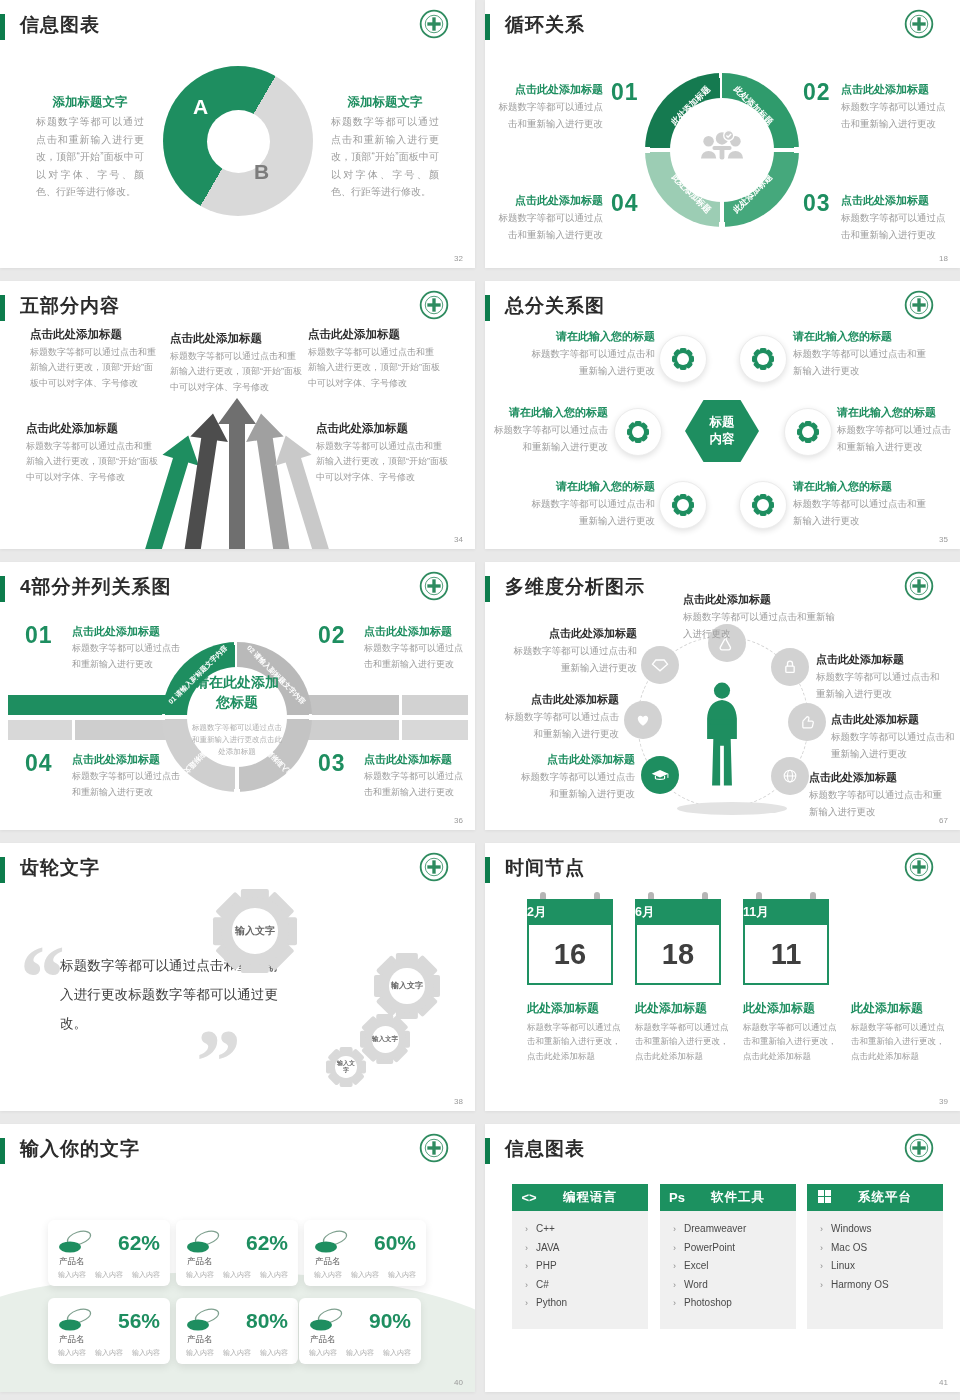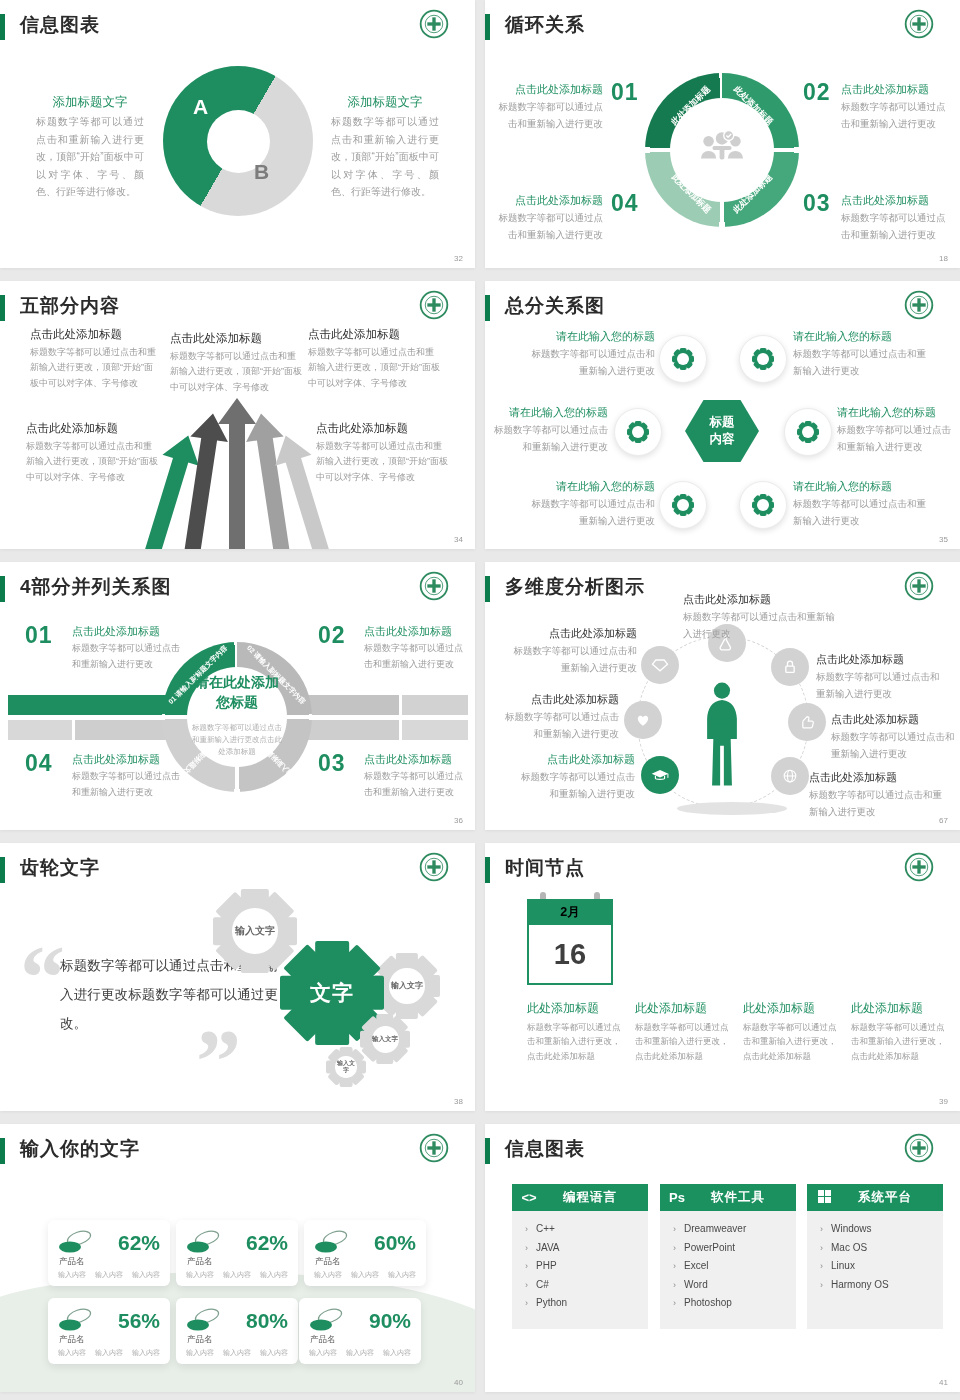--- a/index.html
+++ b/index.html
@@ -7,21 +7,21 @@
   .page{width:960px;display:grid;grid-template-columns:475px 475px;grid-auto-rows:268px;gap:13px 10px;padding-bottom:8px}
   .s{position:relative;background:#fff;overflow:hidden;box-shadow:0 1px 3px rgba(0,0,0,.06)}
   .abs{position:absolute}
   
   .hbar{position:absolute;left:0;top:14px;width:5px;height:26px;background:#0d7c4c}
   .htitle{position:absolute;left:20px;top:12px;font-size:19px;font-weight:bold;color:#2b2b2b;letter-spacing:1px}
   .logo{position:absolute;left:419px;top:9px;width:30px;height:30px}
   .pgnum{position:absolute;right:12px;bottom:5px;font-size:8px;color:#9a9a9a}
   
   .blk{position:absolute;font-size:9.5px;color:#9c9c9c;line-height:1.75}
-  .blk .bt{font-size:11px;font-weight:normal;color:#2e2e2e;margin-bottom:3px;line-height:1.3}
+  .blk .bt{font-size:11px;font-weight:bold;color:#2e2e2e;margin-bottom:3px;line-height:1.3}
   .blk.g .bt{color:#1e8e60}
   .blk.ra{text-align:right}
   .blk.ja{text-align:justify}
   .blk.ctr{text-align:center}
   .num{position:absolute;font-size:23px;font-weight:bold;color:#1e8e60;letter-spacing:1px}
   
   .donut{position:absolute;border-radius:50%}
   .donut::after{content:"";position:absolute;inset:29%;background:#fff;border-radius:50%}
   .ring{position:absolute;border-radius:50%}
   .ring::after{content:"";position:absolute;background:#fff;border-radius:50%;inset:25px}
@@ -39,21 +39,21 @@
   .iconcir{position:absolute;width:38px;height:38px;border-radius:50%;background:#d2d2d2;display:flex;align-items:center;justify-content:center}
   .iconcir.green{background:#1e8e60}
   .circle-node{position:absolute;width:46px;height:46px;border-radius:50%;background:#fff;border:1px solid #ececec;box-shadow:0 2px 6px rgba(0,0,0,.12);display:flex;align-items:center;justify-content:center}
   .hex{position:absolute;background:#1e8e60;clip-path:polygon(25% 0,75% 0,100% 50%,75% 100%,25% 100%,0 50%);display:flex;align-items:center;justify-content:center;text-align:center;color:#fff;font-weight:bold;font-size:12.5px;line-height:1.35}
   .hex span{width:28px}
   
   .qmark{position:absolute;font-family:"Liberation Serif","DejaVu Serif",serif;font-size:90px;font-weight:bold;color:#dcdcdc;line-height:.5}
   
   .cal{position:absolute;width:86px;height:86px}
   .cal .pin{position:absolute;top:-7px;width:6px;height:16px;border-radius:3px;background:#b5b5b5}
-  .cal .chead{position:absolute;left:0;right:0;top:0;height:26px;background:#1e9162;color:#000000;font-weight:bold;font-size:12.5px;text-align:center;line-height:26px}
+  .cal .chead{position:absolute;left:0;right:0;top:0;height:26px;background:#1e9162;color:#ffffff;font-weight:bold;font-size:12.5px;text-align:left;line-height:26px}
   .cal .cbody{position:absolute;left:0;right:0;top:26px;bottom:0;border:2px solid #1e9162;border-top:none;display:flex;align-items:center;justify-content:center;font-size:29px;font-weight:bold;color:#3f3f3f}
   
   .card{position:absolute;width:122px;height:66px;background:#fff;border-radius:6px;box-shadow:0 3px 9px rgba(0,0,0,.09)}
   .card .pct{position:absolute;right:10px;top:11px;font-size:21px;font-weight:bold;color:#1e8e60}
   .card .pname{position:absolute;left:11px;top:36px;font-size:8.5px;color:#555}
   .card .tags{position:absolute;left:10px;top:50px;font-size:7px;color:#ababab;display:flex;gap:9px}
   
   .skcol{position:absolute;width:136px}
   .skhead{height:27px;background:#1c9160;color:#fff;display:flex;align-items:center}
   .skhead .ic{width:34px;text-align:center;font-weight:bold;font-size:13px;color:#fff}
@@ -438,28 +438,20 @@
     <div class="qmark" style="left:196px;top:196px">”</div>
     <div class="blk ja" style="left:60px;top:108px;width:218px;font-size:13.5px;color:#3c3c3c;line-height:2.15">标题数字等都可以通过点击和重新输入进行更改标题数字等都可以通过更改。</div>
     <div class="gear" style="--gc:#d9d9d9;left:213px;top:46px;width:84px;height:84px">
         <i></i>
         <i></i>
         <i></i>
         <i></i>
         <div class="core"></div>
         <div class="hole" style="font-size:10px;width:auto">输入文字</div>
       </div>
-    <div class="gear solid" style="--gc:#1e8e60;left:280px;top:98px;width:104px;height:104px;z-index:2">
-        <i></i>
-        <i></i>
-        <i></i>
-        <i></i>
-        <div class="core"></div>
-        <div class="hole" style="font-size:21px;letter-spacing:1px">文字</div>
-      </div>
     <div class="gear" style="--gc:#d9d9d9;left:374px;top:110px;width:66px;height:66px">
         <i></i>
         <i></i>
         <i></i>
         <i></i>
         <div class="core"></div>
         <div class="hole" style="font-size:8px">输入文字</div>
       </div>
     <div class="gear" style="--gc:#d9d9d9;left:360px;top:171px;width:50px;height:50px;z-index:3">
         <i></i>
@@ -488,20 +480,32 @@
         <circle cx="18" cy="18" r="10.5" fill="none" stroke="#2e8b5f" stroke-width="1"></circle>
         <rect x="16" y="10" width="4" height="16" fill="#2e8b5f"></rect>
         <rect x="10" y="16" width="16" height="4" fill="#2e8b5f"></rect>
       </svg>
 
     <div class="cal" style="left:42px;top:56px">
       <div class="pin" style="left:13px"></div>
         <div class="pin" style="right:13px"></div>
       <div class="chead">2月</div>
       <div class="cbody">16</div>
+    </div>
+    <div class="cal" style="left:150px;top:56px">
+      <div class="pin" style="left:13px"></div>
+        <div class="pin" style="right:13px"></div>
+      <div class="chead">6月</div>
+      <div class="cbody">18</div>
+    </div>
+    <div class="cal" style="left:258px;top:56px">
+      <div class="pin" style="left:13px"></div>
+        <div class="pin" style="right:13px"></div>
+      <div class="chead">11月</div>
+      <div class="cbody">11</div>
     </div>
 
     <div class="blk g" style="left:42px;top:158px;width:100px;font-size:8.5px">
       <div class="bt" style="font-size:12px">此处添加标题</div>
       <div>标题数字等都可以通过点击和重新输入进行更改，点击此处添加标题</div>
     </div>
     <div class="blk g" style="left:150px;top:158px;width:100px;font-size:8.5px">
       <div class="bt" style="font-size:12px">此处添加标题</div>
       <div>标题数字等都可以通过点击和重新输入进行更改，点击此处添加标题</div>
     </div>

